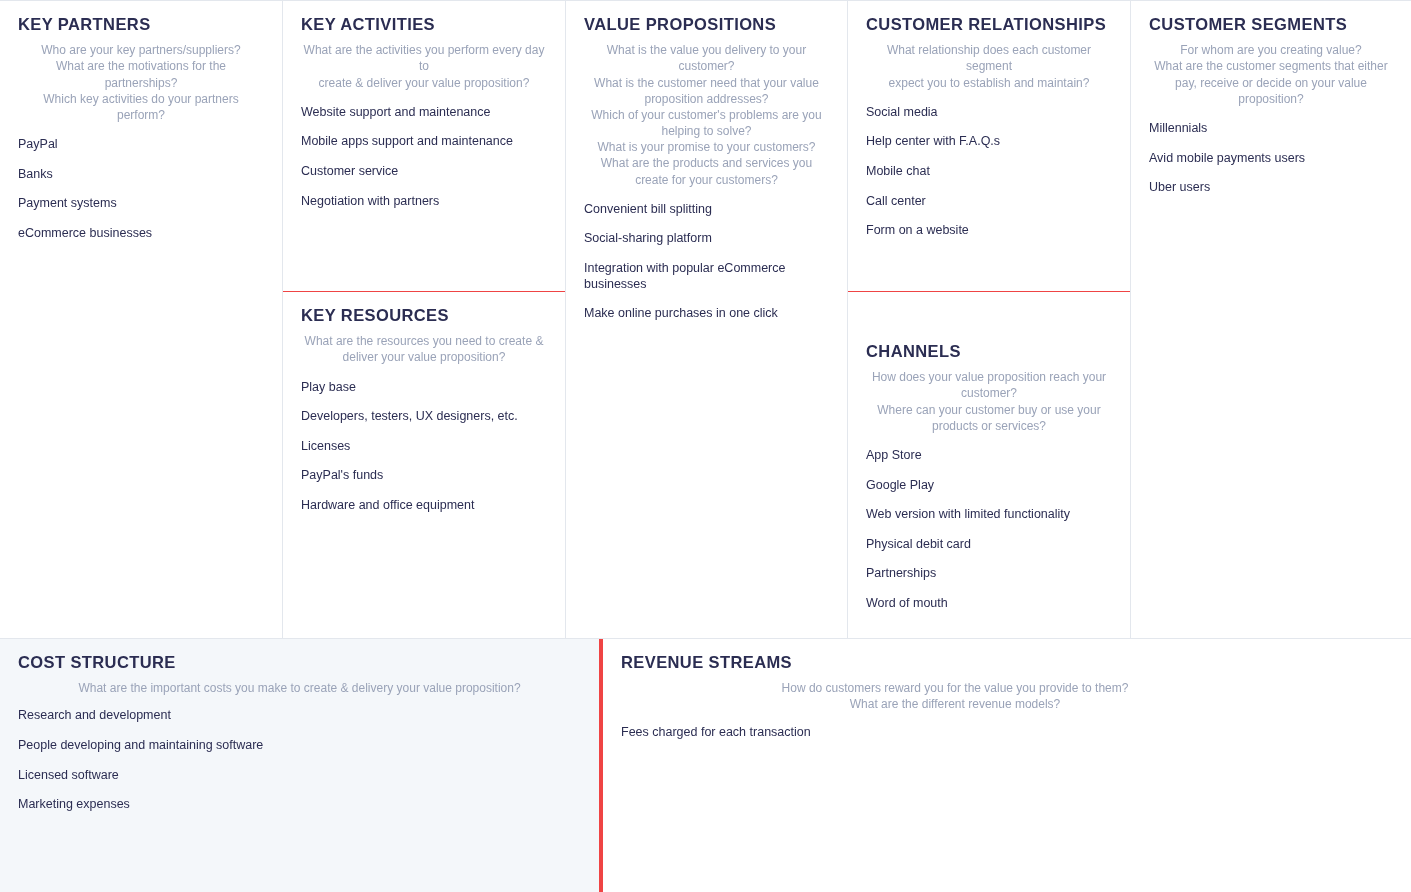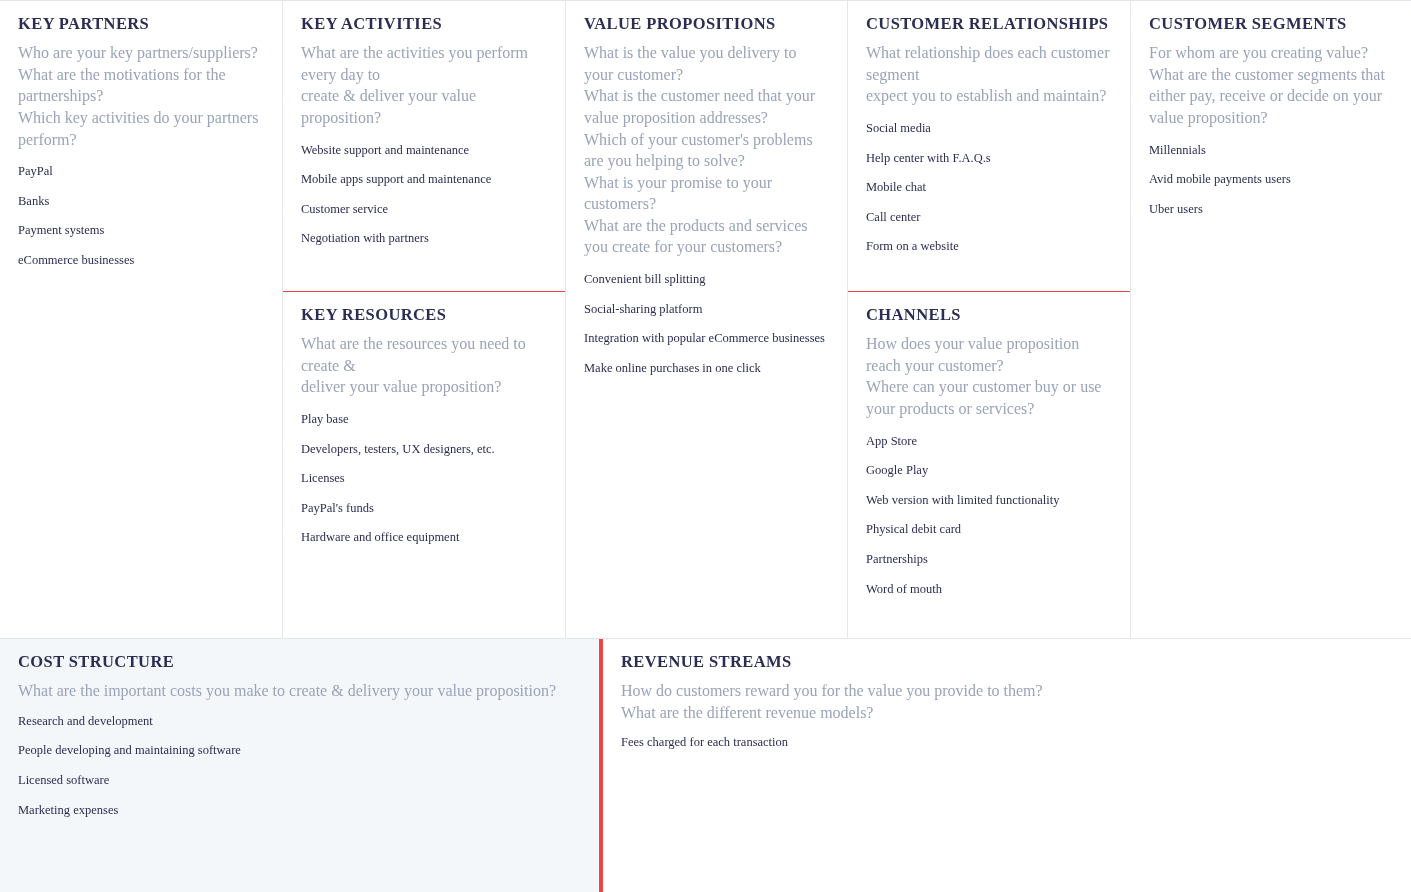--- a/index.html
+++ b/index.html
@@ -16,41 +16,40 @@
   }
 
   .canvas {
     width: 1411px;
     height: 892px;
     display: flex;
     flex-direction: column;
     border-top: 1px solid #e3e7ed;
     box-sizing: border-box;
     background: #ffffff;
-    font-family: Liberation Serif, serif;
   }
 
   
   .top-row {
     display: flex;
     height: 637px;
     box-sizing: border-box;
   }
 
   .col {
     box-sizing: border-box;
     border-right: 1px solid #e3e7ed;
     background: #ffffff;
     display: flex;
     flex-direction: column;
   }
   .col-key-partners       { width: 283px; }
   .col-activities-stack   { width: 283px; }
   .col-value-props        { width: 282px; }
-  .col-relationships-stack{ width: 283px; }
+  .col-relationships-stack{ width: 283px; gap: 36px; }
   .col-segments           { width: 280px; border-right: none; }
 
   .cell {
     padding: 14px 18px 12px 18px;
     box-sizing: border-box;
     flex: 1 1 auto;
     overflow: hidden;
   }
   .cell.split-top {
     height: 291px;
@@ -66,23 +65,24 @@
     margin: 0 0 9px 0;
     font-size: 16.5px;
     font-weight: bold;
     letter-spacing: 0.4px;
     color: #2b2d52;
     line-height: 1.1;
   }
 
   .prompts {
     margin: 0 0 14px 0;
-    font-size: 16px;
+    font-size: 12px;
     line-height: 1.35;
     color: #9aa3b8;
+    text-align: center;
   }
   .prompts .prompt-line { display: block; }
 
   ul.items {
     list-style: none;
     margin: 0;
     padding: 0;
   }
   ul.items li {
     font-size: 12.5px;

